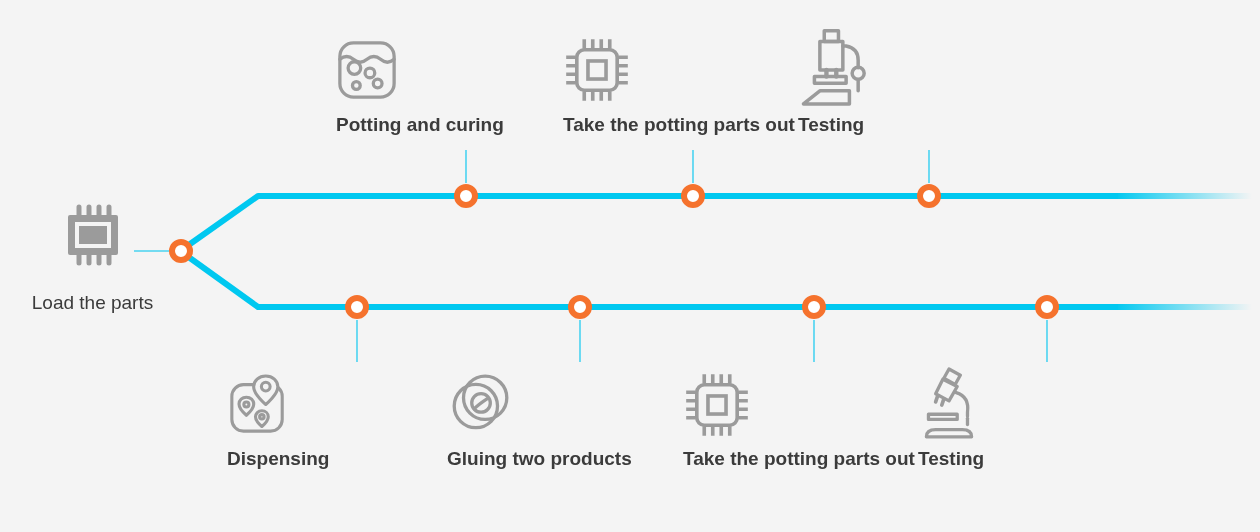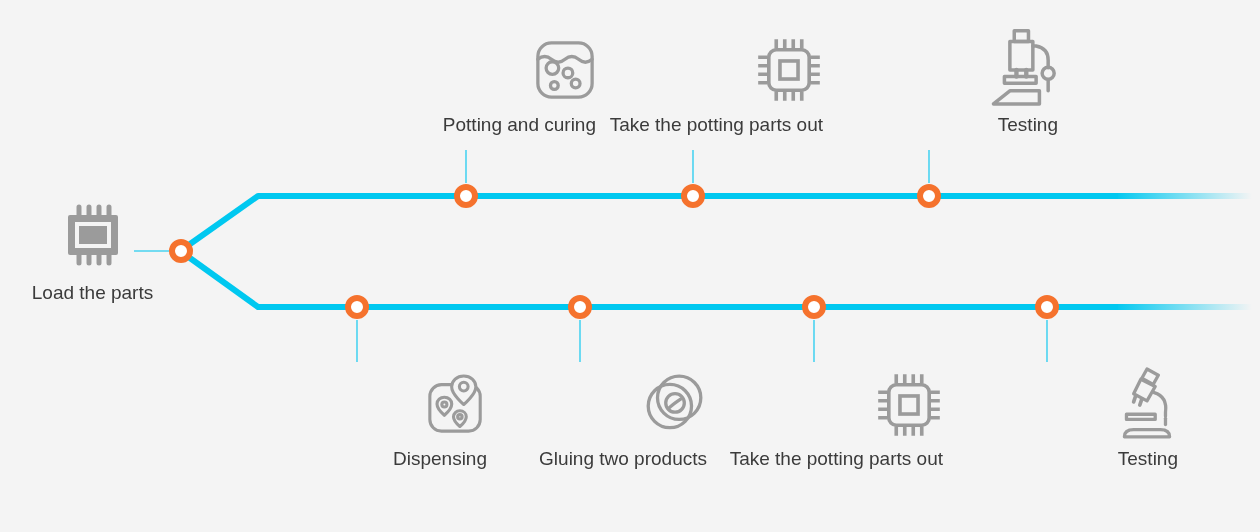--- a/index.html
+++ b/index.html
@@ -18,33 +18,33 @@
   .thin{stroke:#49d3f1;stroke-width:1.6;}
   .node{
     position:absolute;z-index:3;
     width:24px;height:24px;box-sizing:border-box;
     border:6px solid #f5722d;border-radius:50%;
     background:#ffffff;
   }
   .station{
     position:absolute;z-index:4;
     width:260px;
-    display:flex;flex-direction:column;align-items:flex-end;
+    display:flex;flex-direction:column;align-items:flex-start;font-weight:bold;
   }
   .icon-box{display:flex;align-items:center;justify-content:center;}
   .station.top .icon-box{height:84px;}
   .station.bottom .icon-box{height:78px;}
   .label{
     color:#3b3b3b;font-size:19px;line-height:26px;white-space:nowrap;
     text-align:center;
   }
   .station.bottom .label{margin-top:2px;}
   .start-station{
     position:absolute;z-index:4;left:20px;top:200px;width:145px;
-    display:flex;flex-direction:column;align-items:center;
+    display:flex;flex-direction:column;align-items:center;gap:10px;
   }
   .start-station .label{margin-top:10px;}
   .ic{stroke:#9b9b9b;fill:none;}
 </style>
 </head>
 <body>
 
 <div class="canvas">
 
   <svg class="flow" width="1260" height="532" viewBox="0 0 1260 532">

